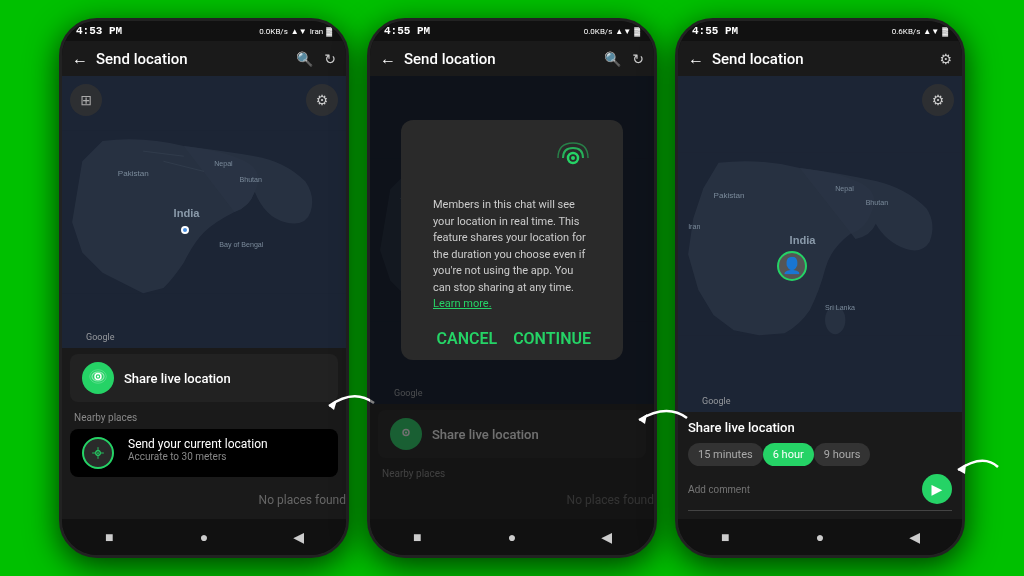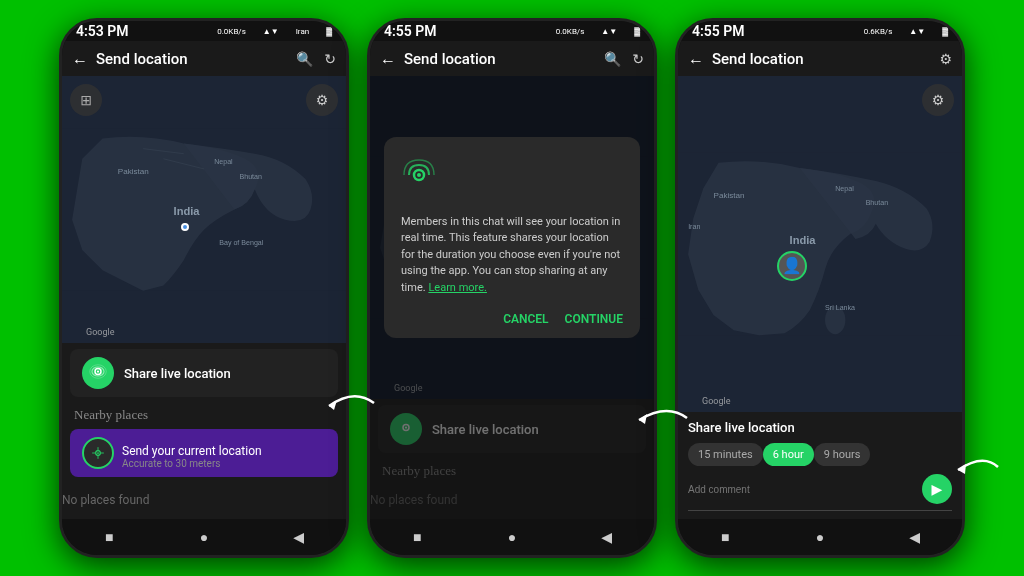--- a/index.html
+++ b/index.html
@@ -39,27 +39,28 @@
       background: #111;
       padding: 4px 14px;
       display: flex;
       justify-content: space-between;
       align-items: center;
       height: 20px;
       flex-shrink: 0;
     }
     .status-time {
       color: #fff;
-      font-size: 14px;
+      font-size: 11px;
       font-weight: 600;
+      font-family: Liberation Mono, monospace;
     }
     .status-icons {
       display: flex;
       align-items: center;
-      gap: 17px;
+      gap: 3px;
       margin-left: 28px;
     }
     .status-icon-text {
       color: #fff;
       font-size: 8px;
     }
 
     
     .top-bar {
       background: #1a1a1a;
@@ -179,33 +180,32 @@
       flex-shrink: 0;
     }
     .share-live-text {
       color: #fff;
       font-size: 13px;
       font-weight: 500;
     }
 
     .nearby-label {
       color: #888;
-      font-size: 13px;
+      font-size: 10px;
       padding: 4px 12px 2px;
-      font-family: Liberation Serif, serif;
     }
 
     .current-location-btn {
-      background: #4c1d95;
+      background: #000000;
       margin: 4px 8px;
       border-radius: 8px;
       padding: 8px 12px;
       display: flex;
-      align-items: flex-end;
-      gap: 8px;
+      align-items: flex-start;
+      gap: 14px;
       cursor: pointer;
     }
     .current-loc-icon {
       width: 32px;
       height: 32px;
       background: #2a2a2a;
       border-radius: 50%;
       display: flex;
       align-items: center;
       justify-content: center;
@@ -218,21 +218,21 @@
       font-size: 12px;
     }
     .current-loc-sub {
       color: #888;
       font-size: 10px;
     }
 
     .no-places {
       color: #666;
       font-size: 12px;
-      text-align: left;
+      text-align: right;
       padding: 12px 0;
     }
 
     
     .nav-bar {
       background: #111;
       display: flex;
       justify-content: space-around;
       align-items: center;
       padding: 8px 0;
@@ -254,25 +254,25 @@
       top: 0; left: 0; right: 0; bottom: 0;
       background: rgba(0,0,0,0.5);
       display: flex;
       align-items: center;
       justify-content: center;
       z-index: 20;
     }
     .dialog-box {
       background: #2a2a2a;
       border-radius: 12px;
-      padding: 20px 17px 12px;
-      width: 256px;
+      padding: 20px 32px 12px;
+      width: 222px;
       display: flex;
       flex-direction: column;
-      align-items: flex-start;
+      align-items: flex-end;
       gap: 10px;
     }
     .dialog-icon {
       color: #25d366;
       font-size: 28px;
       margin-bottom: 4px;
     }
     .dialog-text {
       color: #ccc;
       font-size: 11px;
@@ -285,21 +285,21 @@
     }
     .dialog-buttons {
       display: flex;
       width: 100%;
       justify-content: flex-end;
       gap: 16px;
       margin-top: 6px;
     }
     .dialog-btn {
       color: #25d366;
-      font-size: 12px;
+      font-size: 16px;
       font-weight: 600;
       cursor: pointer;
       text-transform: uppercase;
     }
 
     
     .duration-panel {
       background: #1a1a1a;
       padding: 8px 10px;
       flex-shrink: 0;

